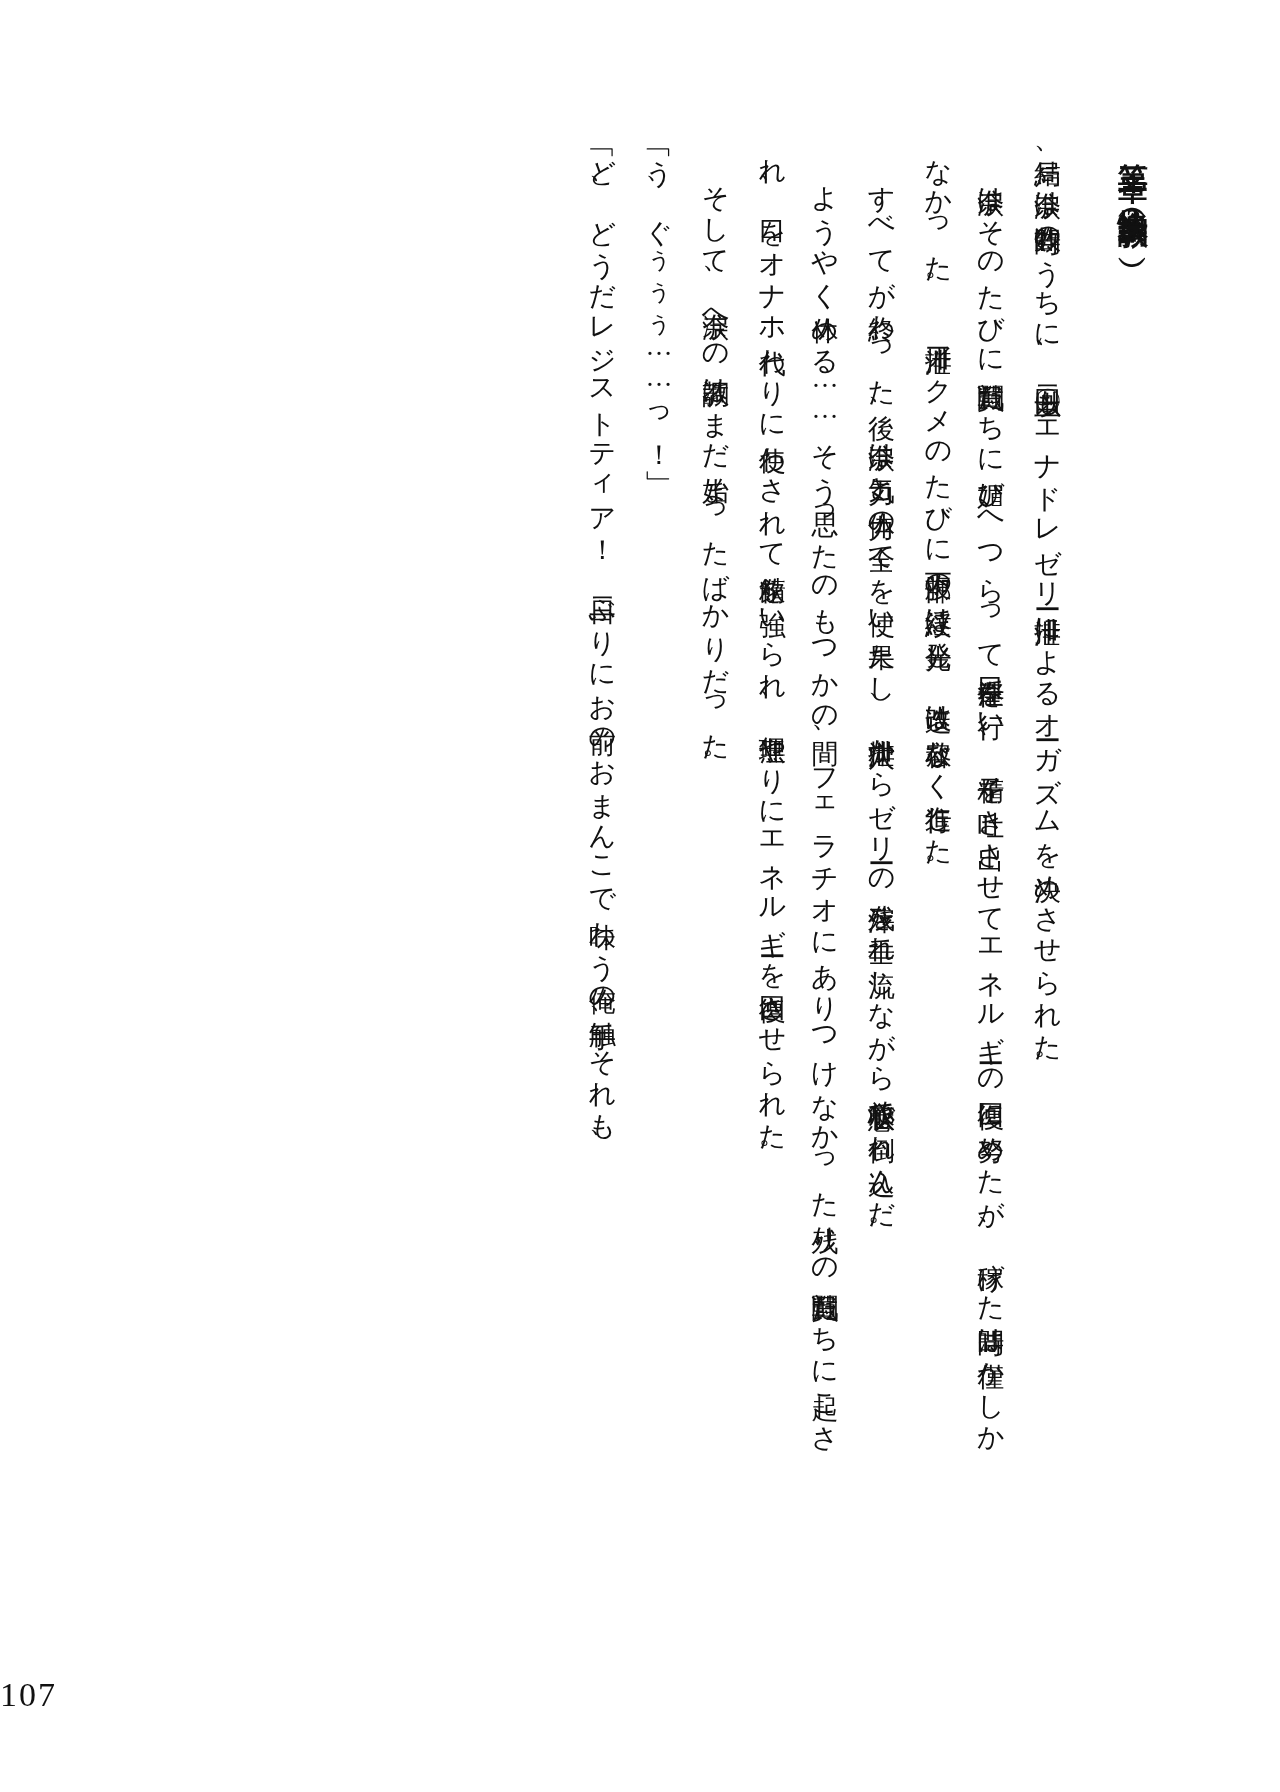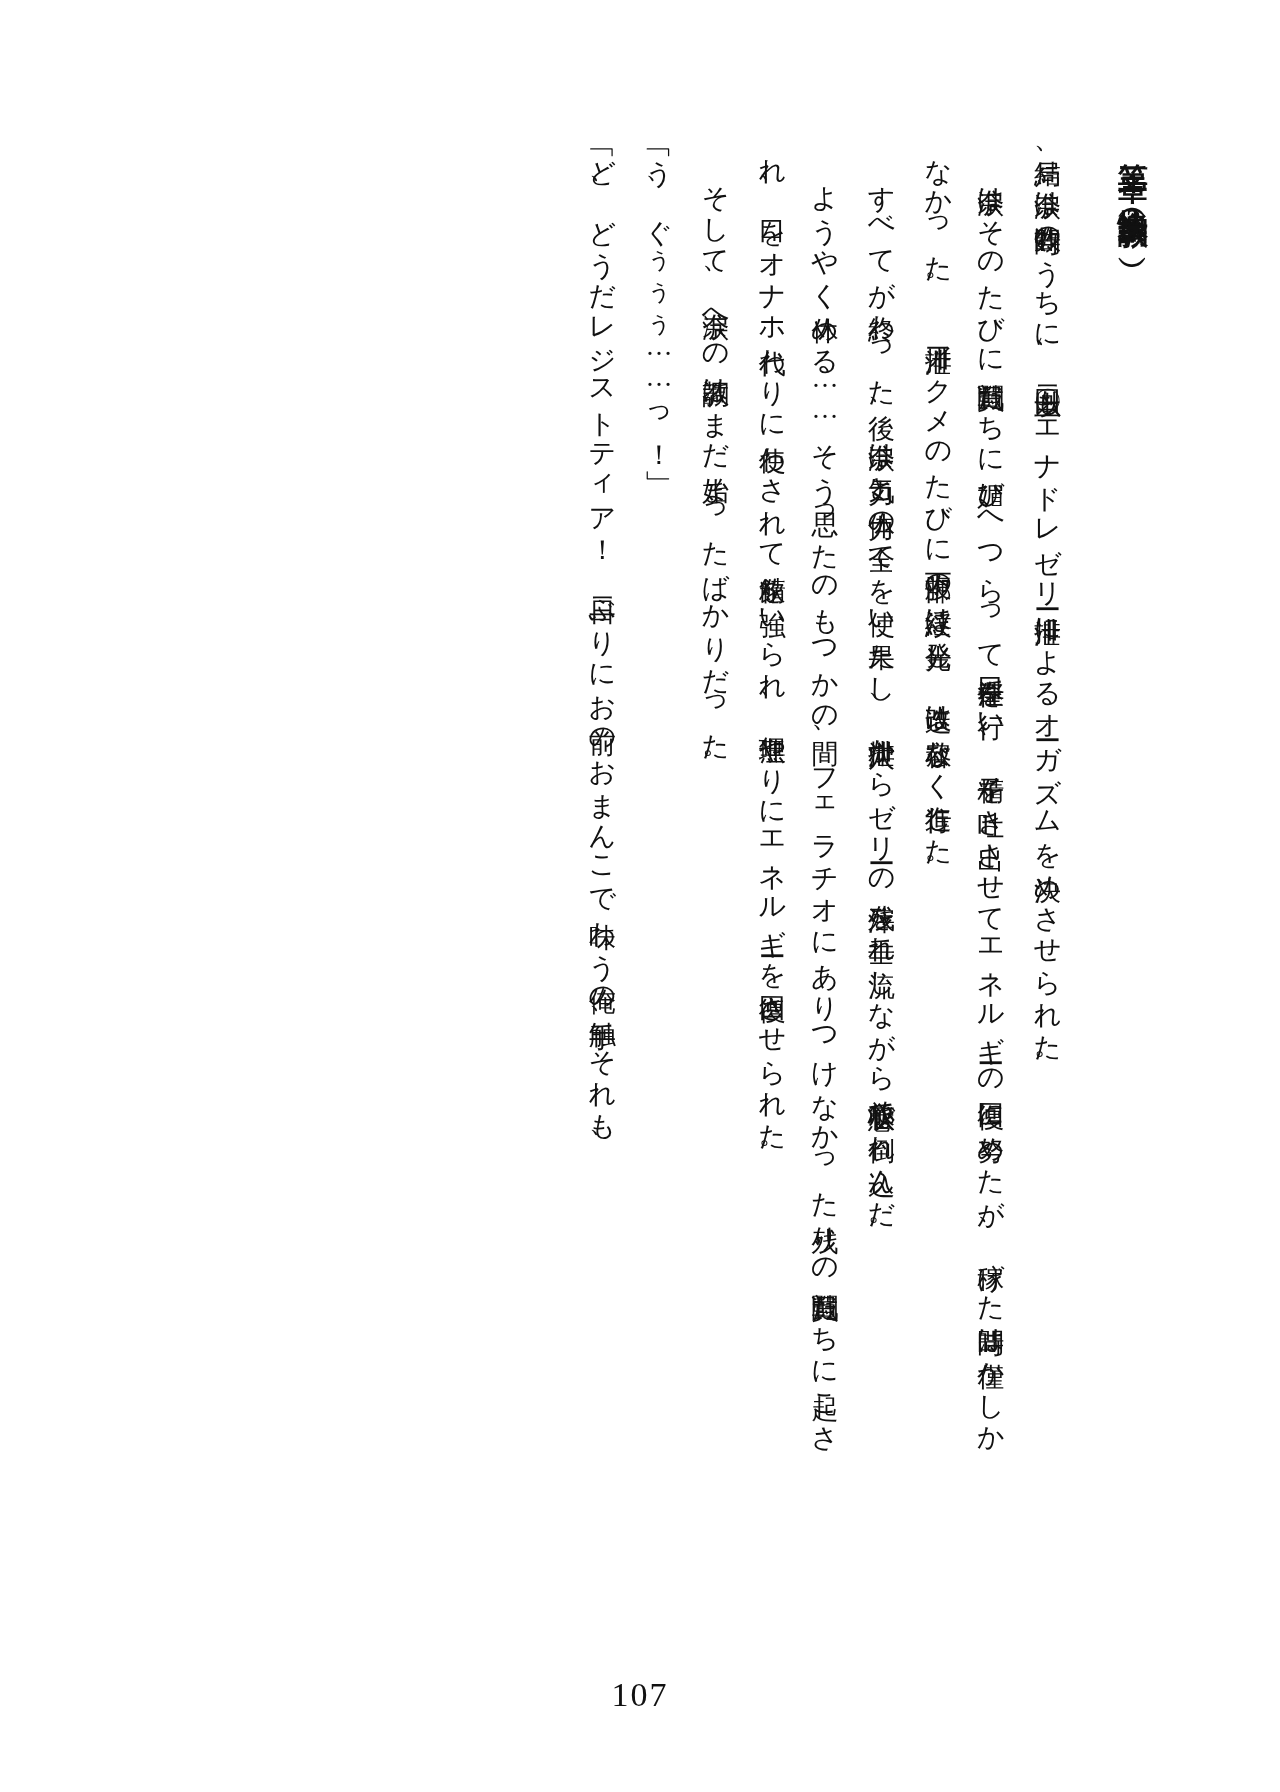--- a/index.html
+++ b/index.html
@@ -45,21 +45,21 @@
   }
   .para.no-indent {
     text-indent: 0;
   }
 
   .page-number {
     position: absolute;
     bottom: 78px;
     left: 0;
     right: 0;
-    text-align: center;
+    text-align: left;
     font-size: 34px;
     font-family: "Liberation Serif", "DejaVu Serif", serif;
     letter-spacing: 0.06em;
   }
 </style>
 </head>
 <body>
 
 <div class="page">
 

